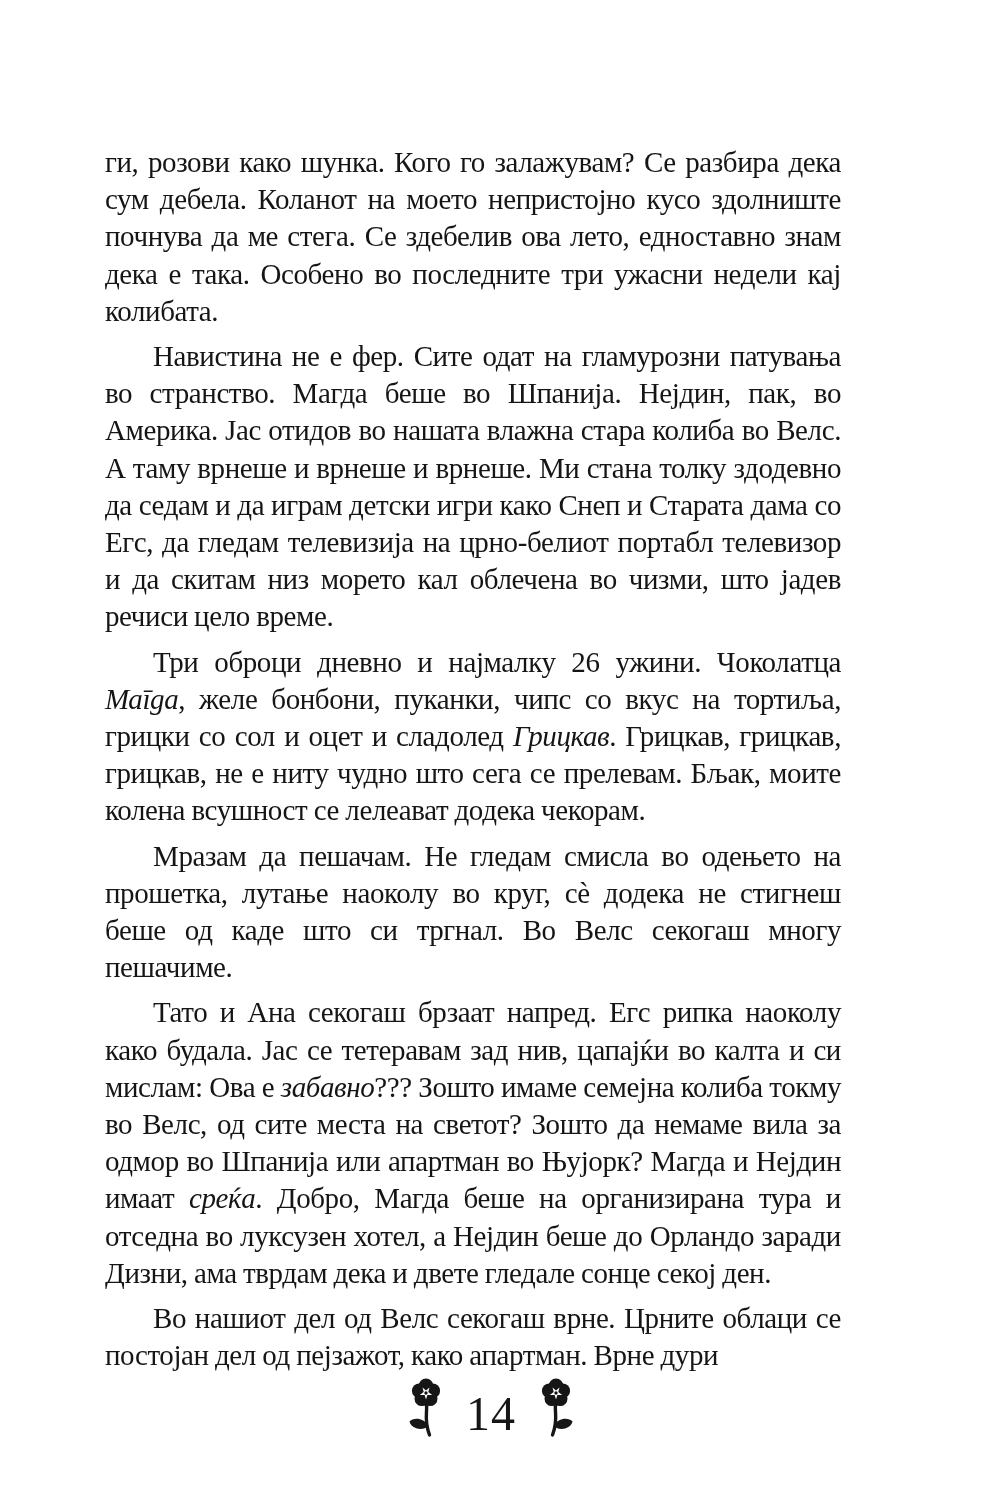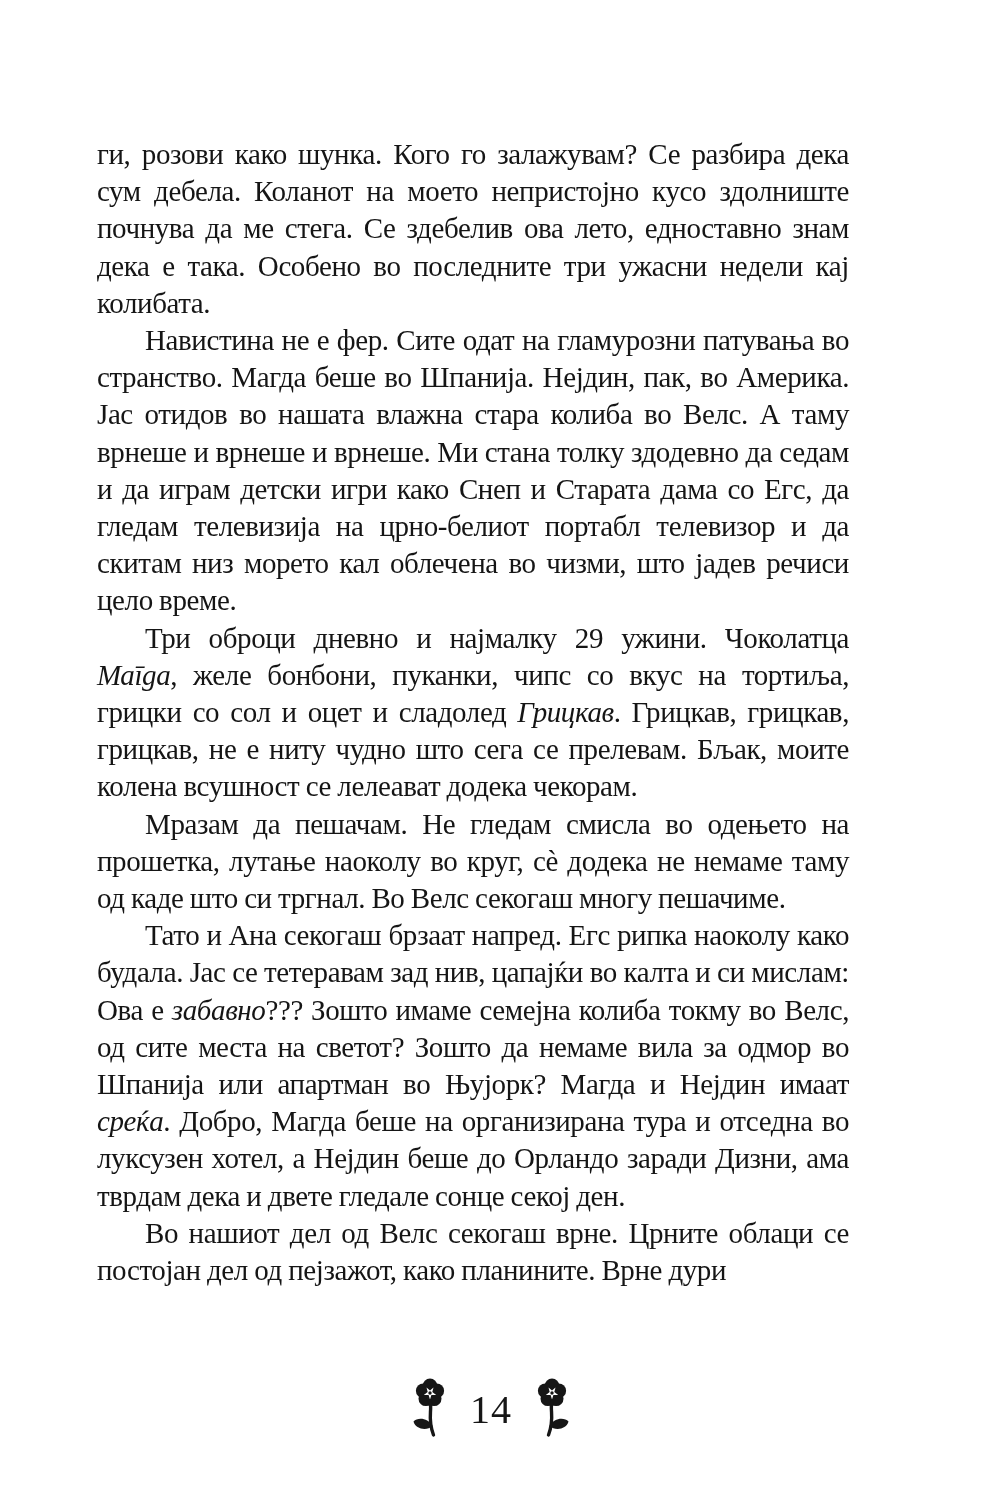--- a/index.html
+++ b/index.html
@@ -25,42 +25,42 @@
     left: 97px;
     top: 136px;
     width: 752px;
     font-size: 29px;
     line-height: 37.2px;
     text-align: justify;
     letter-spacing: -0.4px;
     word-spacing: -0.5px;
   }
   .text-block p {
-    margin: 0;
+    margin: 8px;
     padding: 0;
     text-indent: 48px;
   }
   .text-block p.no-indent {
     text-indent: 0;
   }
   .it {
     font-style: italic;
   }
   .footer {
     position: absolute;
     left: 0;
     top: 1378px;
     width: 100%;
     display: flex;
     justify-content: center;
     align-items: flex-start;
     gap: 22px;
   }
   .page-number {
-    font-size: 40px;
+    font-size: 48px;
     line-height: 1;
     margin-top: 12px;
     letter-spacing: 1px;
     color: #161616;
   }
   .ornament {
     display: inline-block;
     width: 38px;
     height: 62px;
   }
@@ -71,27 +71,27 @@
 <body>
 
 <div class="page">
 
   <div class="text-block">
 
     <p class="no-indent"><span>ги, розови како шунка. Кого го залажувам? Се разбира дека сум дебела. Коланот на моето непристојно кусо здолниште почнува да ме стега. Се здебелив ова лето, едноставно знам дека е така. Особено во последните три ужасни недели кај колибата.</span></p>
 
     <p><span>Навистина не е фер. Сите одат на гламурозни патувања во странство. Магда беше во Шпанија. Нејдин, пак, во Америка. Јас отидов во нашата влажна стара колиба во Велс. А таму врнеше и врнеше и врнеше. Ми стана толку здодевно да седам и да играм детски игри како Снеп и Старата дама со Егс, да гледам телевизија на црно-белиот портабл телевизор и да скитам низ морето кал облечена во чизми, што јадев речиси цело време.</span></p>
 
-    <p><span>Три оброци дневно и најмалку 29 ужини. Чоколатца </span><span class="it">Магда</span><span>, желе бонбони, пуканки, чипс со вкус на тортиља, грицки со сол и оцет и сладолед </span><span class="it">Грицкав</span><span>. Грицкав, грицкав, грицкав, не е ниту чудно што сега се прелевам. Бљак, моите колена всушност се лелеават додека чекорам.</span></p>
+    <p><span>Три оброци дневно и најмалку 26 ужини. Чоколатца </span><span class="it">Магда</span><span>, желе бонбони, пуканки, чипс со вкус на тортиља, грицки со сол и оцет и сладолед </span><span class="it">Грицкав</span><span>. Грицкав, грицкав, грицкав, не е ниту чудно што сега се прелевам. Бљак, моите колена всушност се лелеават додека чекорам.</span></p>
 
-    <p><span>Мразам да пешачам. Не гледам смисла во одењето на прошетка, лутање наоколу во круг, сѐ додека не немаме таму од каде што си тргнал. Во Велс секогаш многу пешачиме.</span></p>
+    <p><span>Мразам да пешачам. Не гледам смисла во одењето на прошетка, лутање наоколу во круг, сѐ додека не стигнеш беше од каде што си тргнал. Во Велс секогаш многу пешачиме.</span></p>
 
     <p><span>Тато и Ана секогаш брзаат напред. Егс рипка наоколу како будала. Јас се тетеравам зад нив, цапајќи во калта и си мислам: Ова е </span><span class="it">забавно</span><span>??? Зошто имаме семејна колиба токму во Велс, од сите места на светот? Зошто да немаме вила за одмор во Шпанија или апартман во Њујорк? Магда и Нејдин имаат </span><span class="it">среќа</span><span>. Добро, Магда беше на организирана тура и отседна во луксузен хотел, а Нејдин беше до Орландо заради Дизни, ама тврдам дека и двете гледале сонце секој ден.</span></p>
 
-    <p><span>Во нашиот дел од Велс секогаш врне. Црните облаци се постојан дел од пејзажот, како планините. Врне дури</span></p>
+    <p><span>Во нашиот дел од Велс секогаш врне. Црните облаци се постојан дел од пејзажот, како апартман. Врне дури</span></p>
 
   </div>
 
   <div class="footer">
 
     <span class="ornament mirrored">
       <svg viewBox="0 0 36 62" width="38" height="62" xmlns="http://www.w3.org/2000/svg">
         <g fill="#161616">
           <circle cx="17" cy="8" r="7.4"></circle>
           <circle cx="23.7" cy="12.8" r="7.4"></circle>

